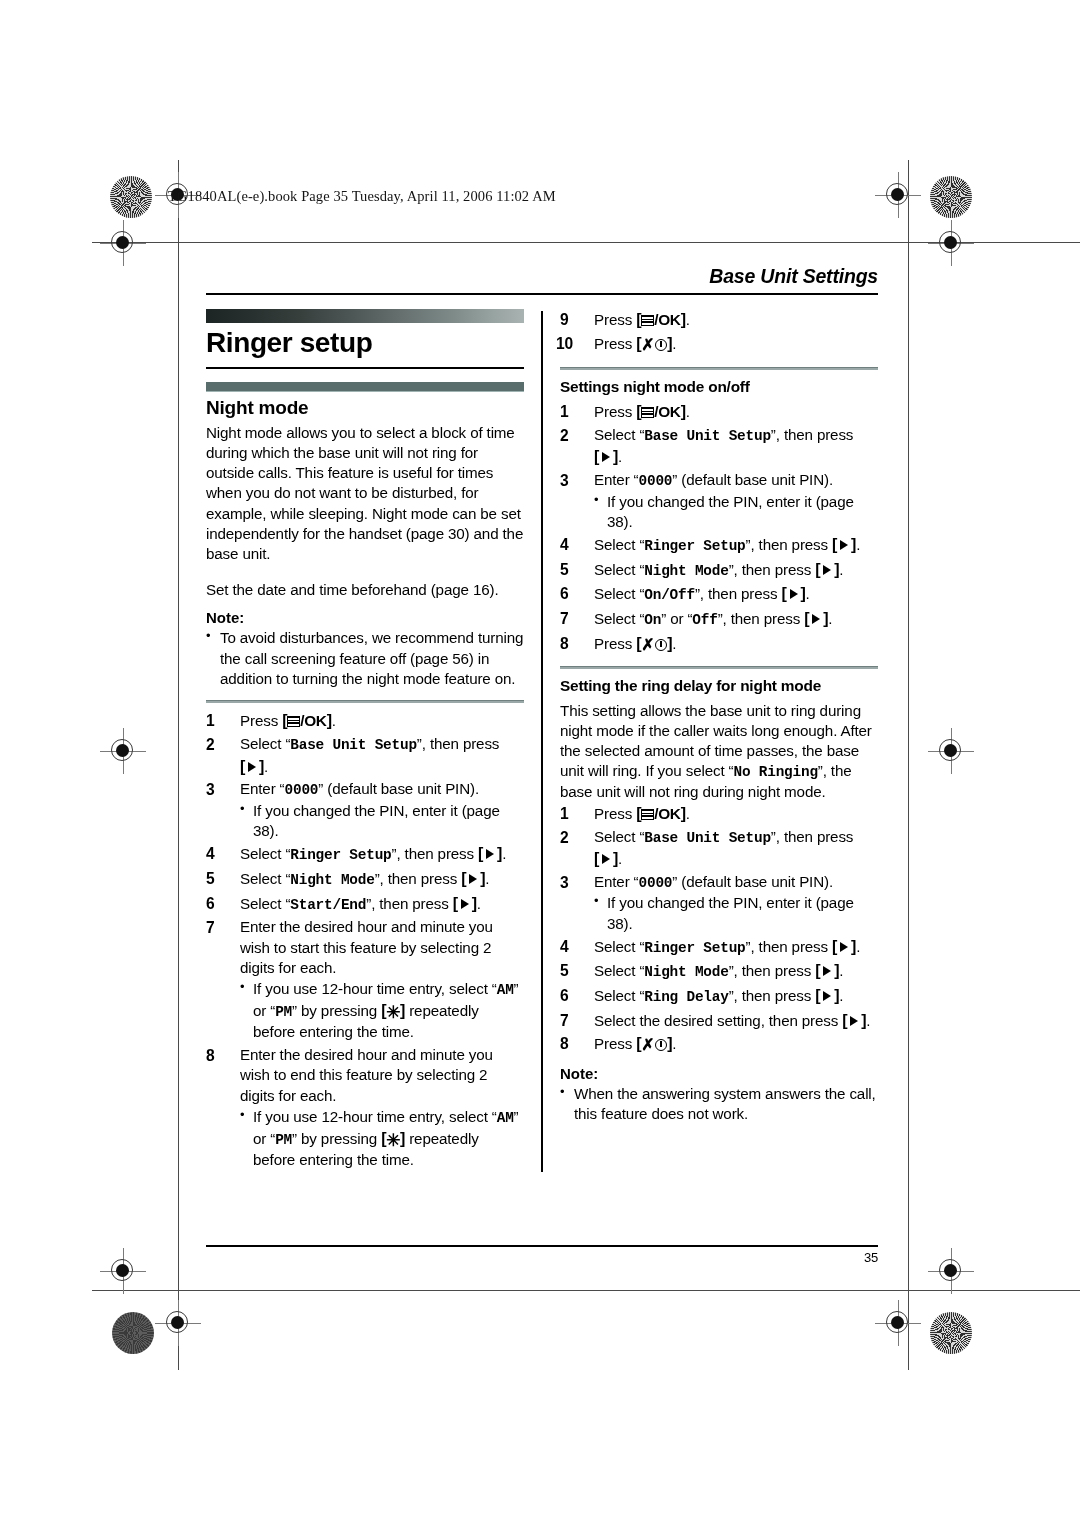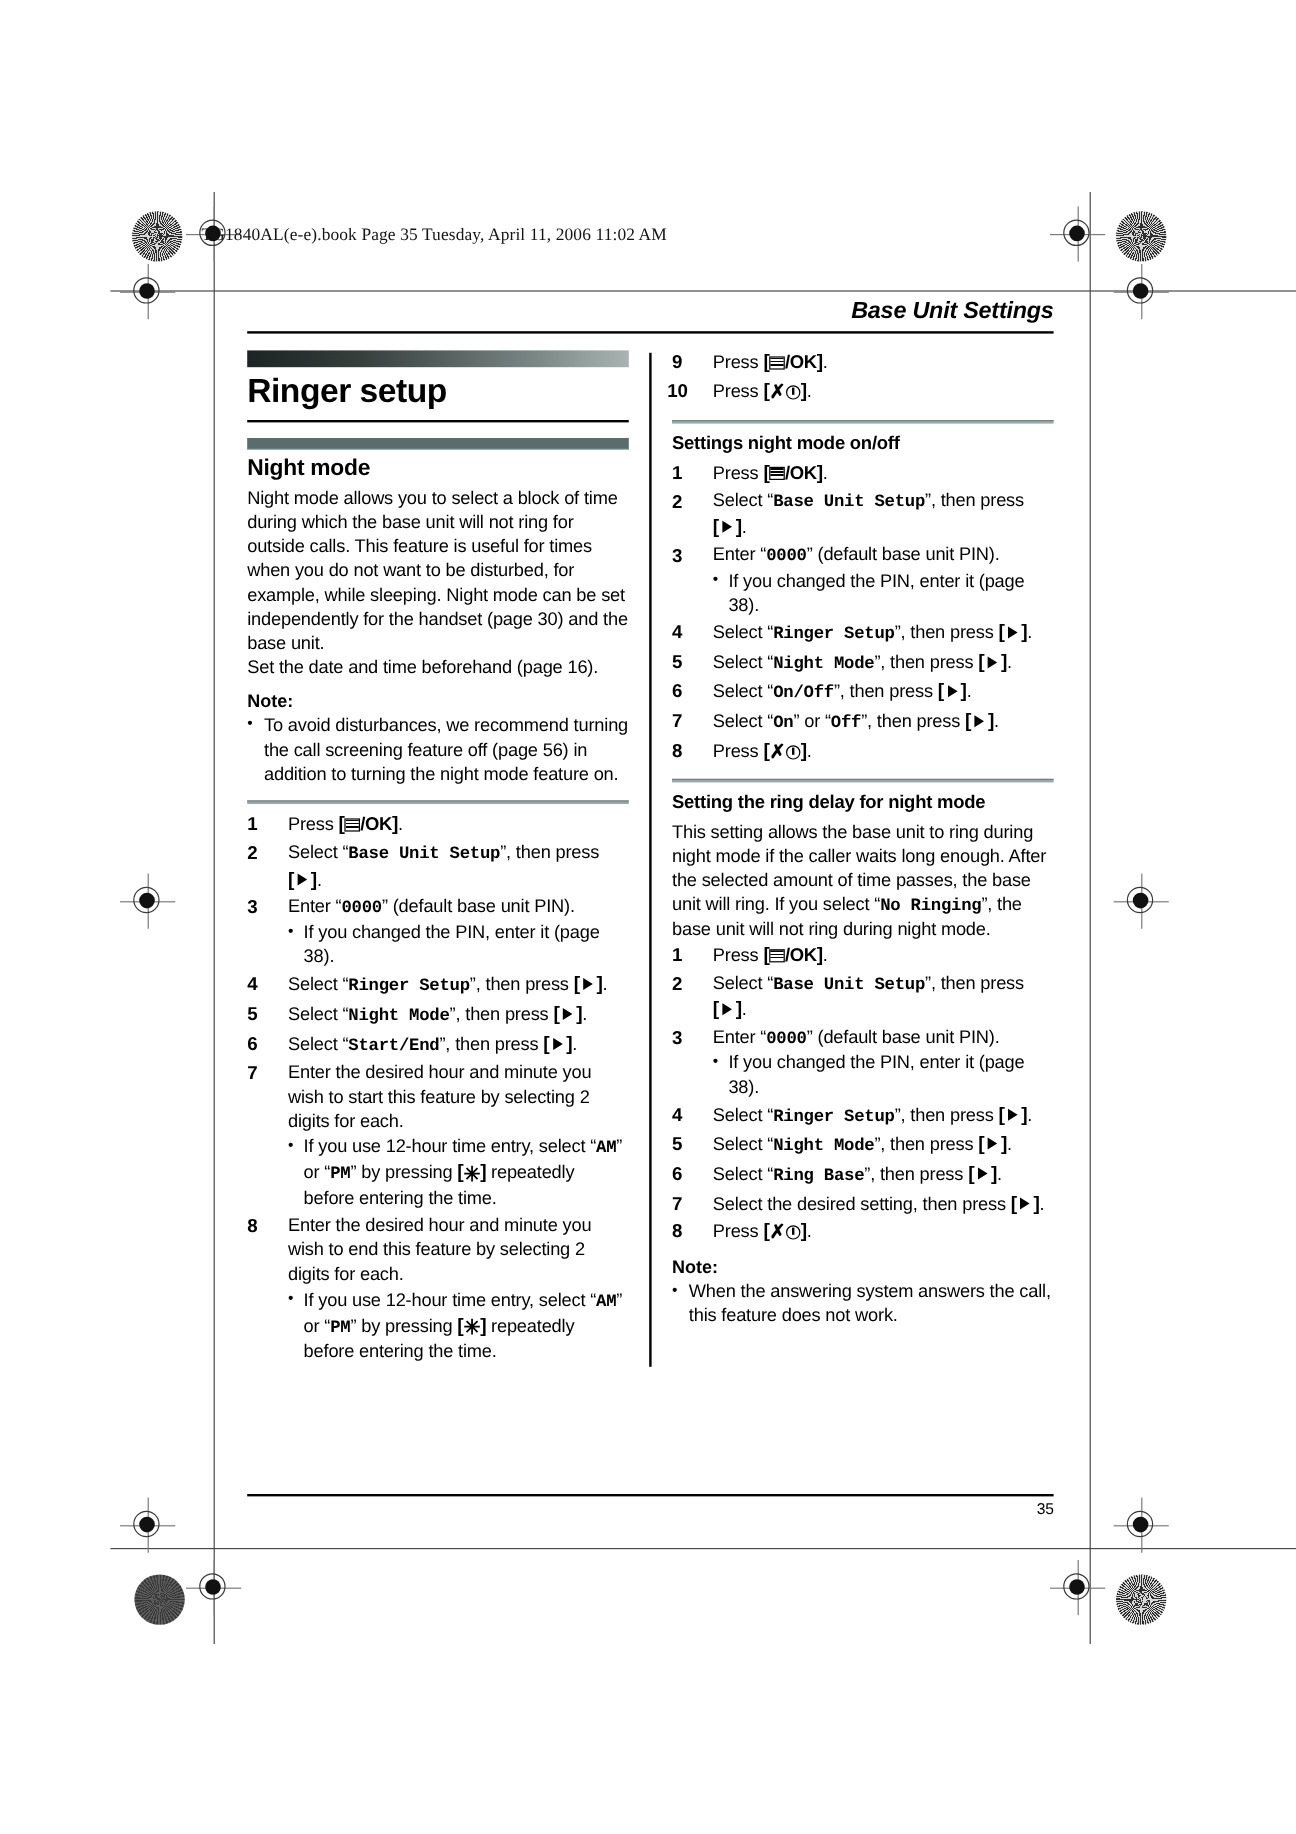--- a/index.html
+++ b/index.html
@@ -83,21 +83,21 @@
     color: #141414;
     letter-spacing: 0.1px;
     white-space: nowrap;
     text-align: center;
   }
 
   
   .content {
     position: absolute;
     left: 206px;
-    top: 248px;
+    top: 265px;
     width: 672px;
   }
 
   .running-head {
     text-align: right;
     font-size: 19.5px;
     font-weight: bold;
     font-style: italic;
     letter-spacing: -0.2px;
     margin-bottom: 5px;
@@ -163,21 +163,21 @@
     letter-spacing: -0.2px;
     margin: 0 0 4px 0;
   }
 
   .body-text {
     font-size: 15.2px;
     line-height: 1.33;
     letter-spacing: -0.15px;
     margin: 0;
   }
-  .body-text + .body-text { margin-top: 0; }
+  .body-text + .body-text { margin-top: 16px; }
 
   .note-label {
     font-size: 15px;
     font-weight: bold;
     margin: 9px 0 2px 0;
   }
 
   .bullet-list {
     list-style: none;
     margin: 0;
@@ -543,21 +543,21 @@
         <li><span class="num">3</span><span><span>Enter “</span><span class="lcd">0000</span><span>” (default base unit PIN).</span></span>
           <ul class="sub-bullets">
               <li>If you changed the PIN, enter it (page 38).</li>
             </ul>
         </li>
 
         <li><span class="num">4</span><span><span>Select “</span><span class="lcd">Ringer Setup</span><span>”, then press </span><span class="key"><span class="brk">[</span><span class="icon-right"></span><span class="brk">]</span></span><span>.</span></span></li>
 
         <li><span class="num">5</span><span><span>Select “</span><span class="lcd">Night Mode</span><span>”, then press </span><span class="key"><span class="brk">[</span><span class="icon-right"></span><span class="brk">]</span></span><span>.</span></span></li>
 
-        <li><span class="num">6</span><span><span>Select “</span><span class="lcd">Ring Base</span><span>”, then press </span><span class="key"><span class="brk">[</span><span class="icon-right"></span><span class="brk">]</span></span><span>.</span></span></li>
+        <li><span class="num">6</span><span><span>Select “</span><span class="lcd">Ring Delay</span><span>”, then press </span><span class="key"><span class="brk">[</span><span class="icon-right"></span><span class="brk">]</span></span><span>.</span></span></li>
 
         <li><span class="num">7</span><span><span>Select the desired setting, then press </span><span class="key"><span class="brk">[</span><span class="icon-right"></span><span class="brk">]</span></span><span>.</span></span></li>
 
         <li><span class="num">8</span><span><span>Press </span><span class="key"><span class="brk">[</span><span class="icon-offhook">✗</span><span class="icon-power"></span><span class="brk">]</span></span><span>.</span></span></li>
       </ol>
 
       <div class="note-label">Note:</div>
       <ul class="bullet-list">
         <li>When the answering system answers the call, this feature does not work.</li>
       </ul>

